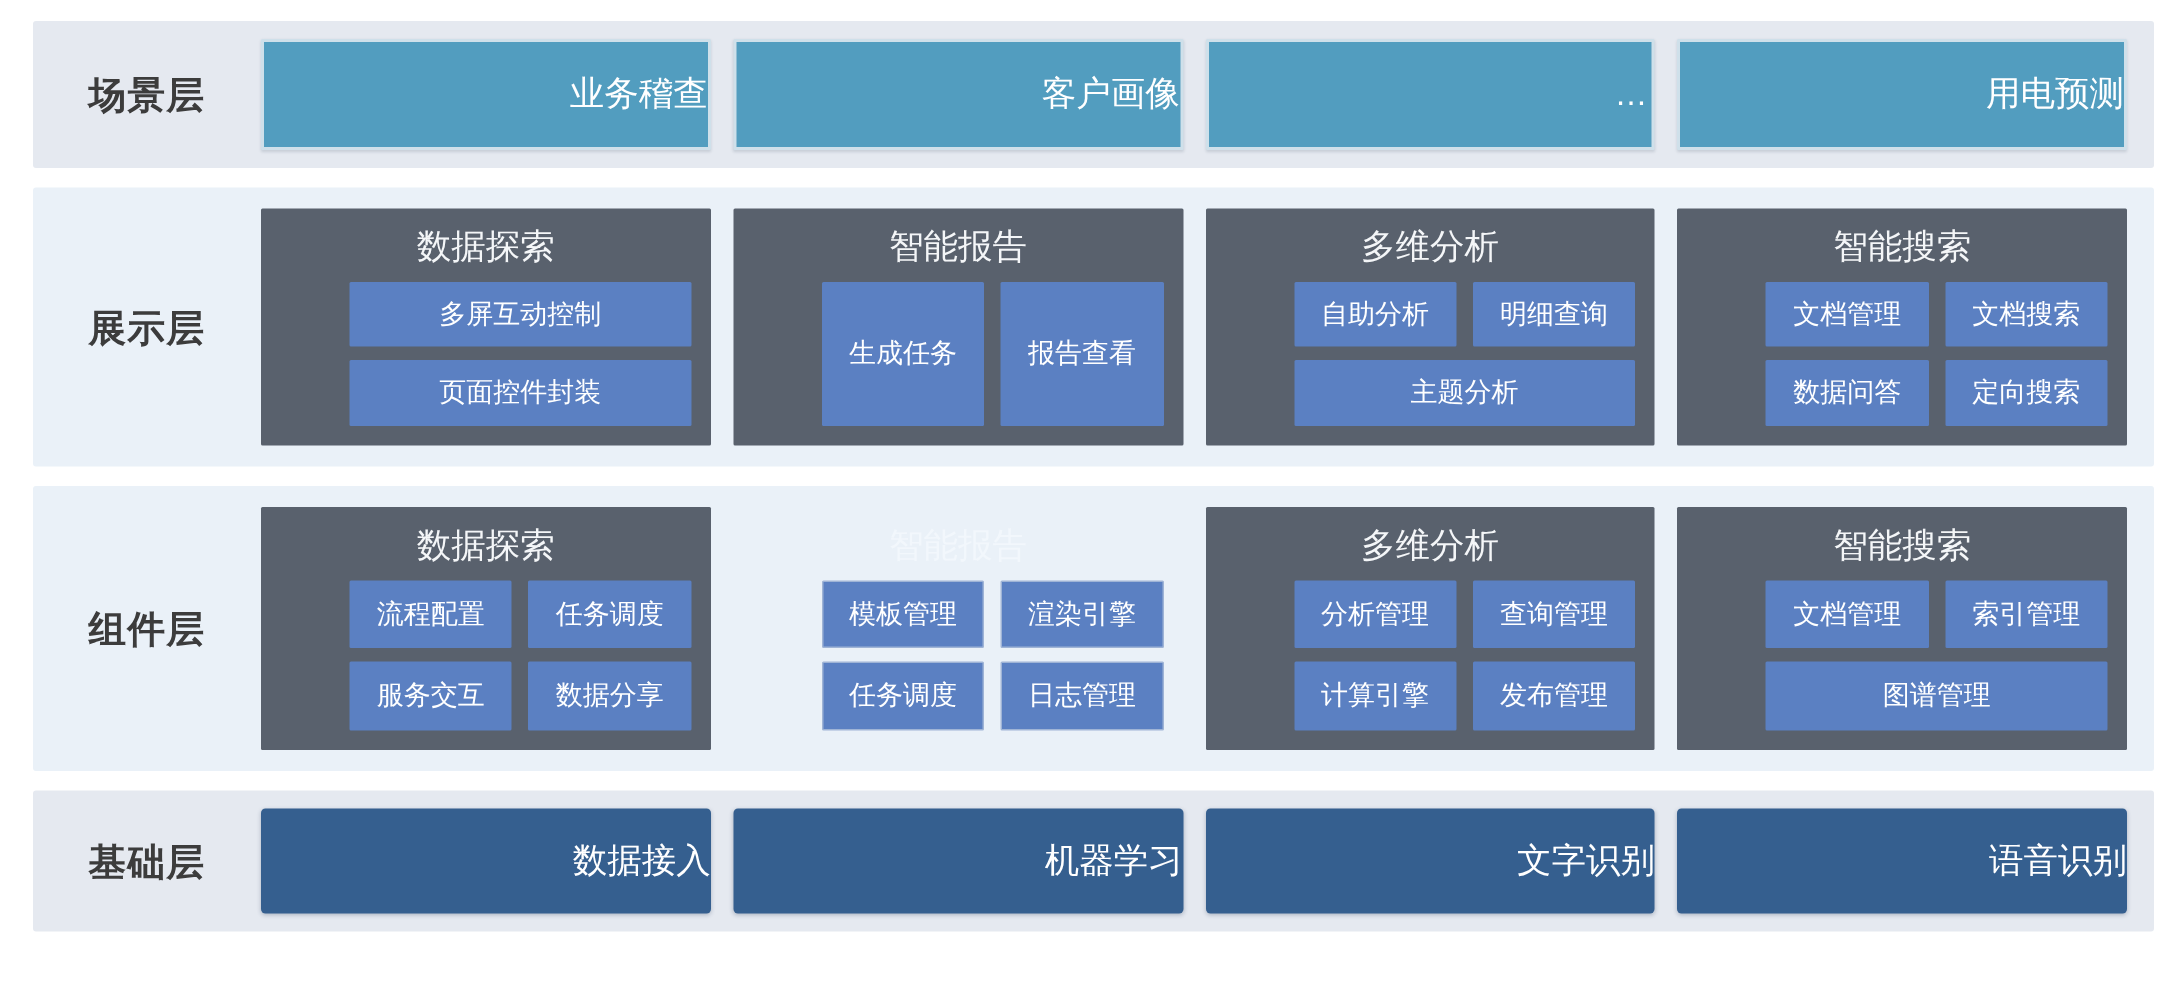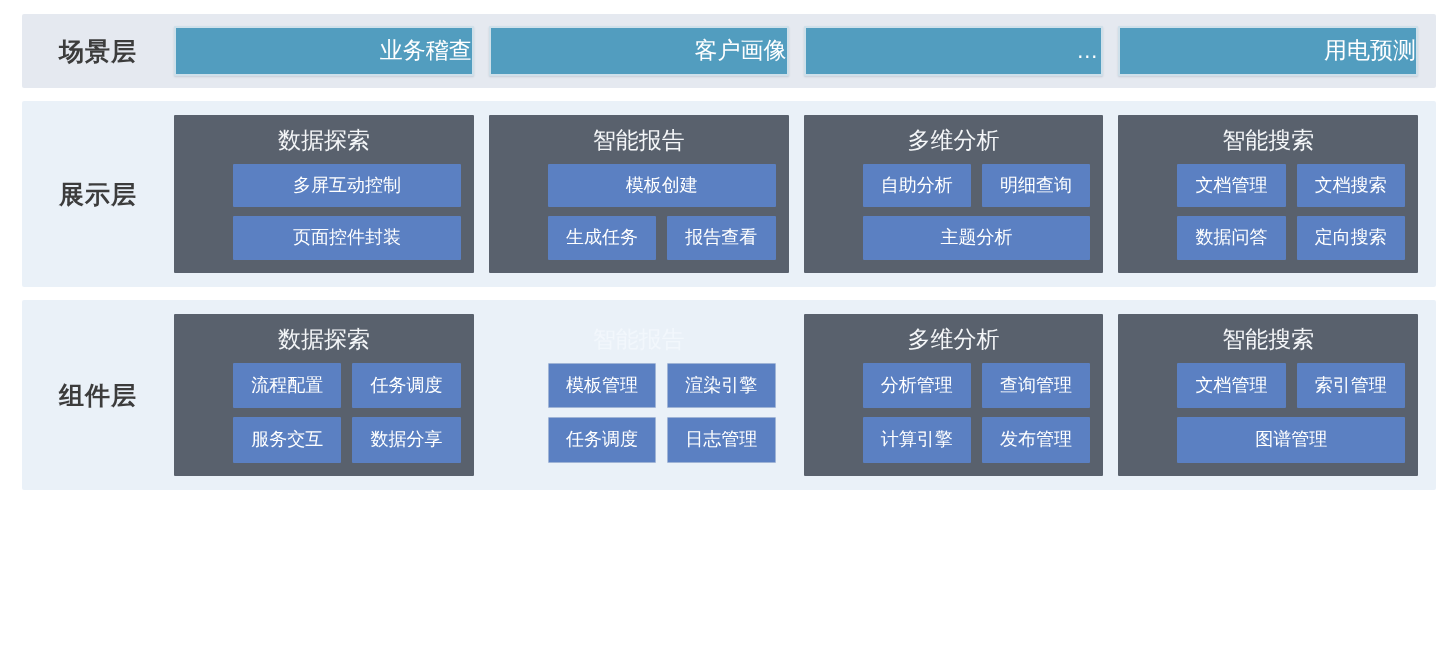--- a/index.html
+++ b/index.html
@@ -29,21 +29,21 @@
   
   .layer-row {
     display: flex;
     align-items: stretch;
     border-radius: 2px;
     box-sizing: border-box;
   }
   .layer-row.band-dark  { background: #e5e9f0; }
   .layer-row.band-light { background: #eaf1f8; }
 
-  .row-scene    { height: 74px; }
+  .row-scene    { height: 98px; }
   .row-present  { height: 186px; }
   .row-component{ height: 190px; }
   .row-base     { height: 94px; }
 
   
   .layer-label {
     flex: 0 0 152px;
     display: flex;
     align-items: center;
     justify-content: center;
@@ -187,23 +187,20 @@
             </div>
             <div class="module-grid-row">
               <div class="sub-tile wide">页面控件封装</div>
             </div>
           </div>
         </div>
         <div class="module-panel">
           <div class="module-title">智能报告</div>
           <div class="module-grid">
             <div class="module-grid-row">
-              <div class="sub-tile wide">模板创建</div>
-            </div>
-            <div class="module-grid-row">
               <div class="sub-tile">生成任务</div>
               <div class="sub-tile">报告查看</div>
             </div>
           </div>
         </div>
         <div class="module-panel">
           <div class="module-title">多维分析</div>
           <div class="module-grid">
             <div class="module-grid-row">
               <div class="sub-tile">自助分析</div>
@@ -278,13 +275,30 @@
               <div class="sub-tile">文档管理</div>
               <div class="sub-tile">索引管理</div>
             </div>
             <div class="module-grid-row">
               <div class="sub-tile">图谱管理</div>
             </div>
           </div>
         </div>
       </div>
     </div>
+    <div class="layer-row band-dark row-base">
+      <div class="layer-label">基础层</div>
+      <div class="tile-track">
+        <div class="flat-tile base">
+          <span>数据接入</span>
+        </div>
+        <div class="flat-tile base">
+          <span>机器学习</span>
+        </div>
+        <div class="flat-tile base">
+          <span>文字识别</span>
+        </div>
+        <div class="flat-tile base">
+          <span>语音识别</span>
+        </div>
+      </div>
+    </div>
   </div>
 
 </body></html>

